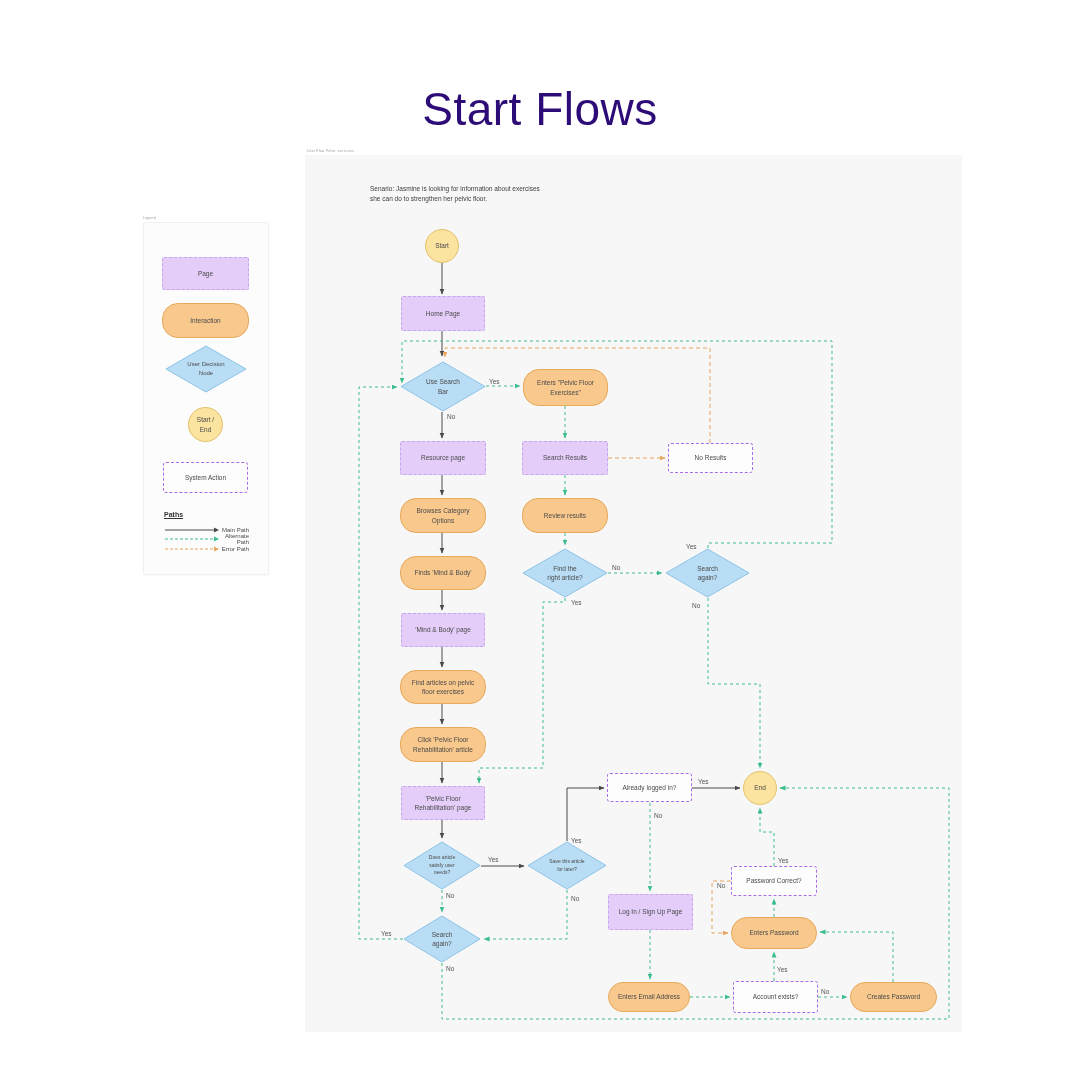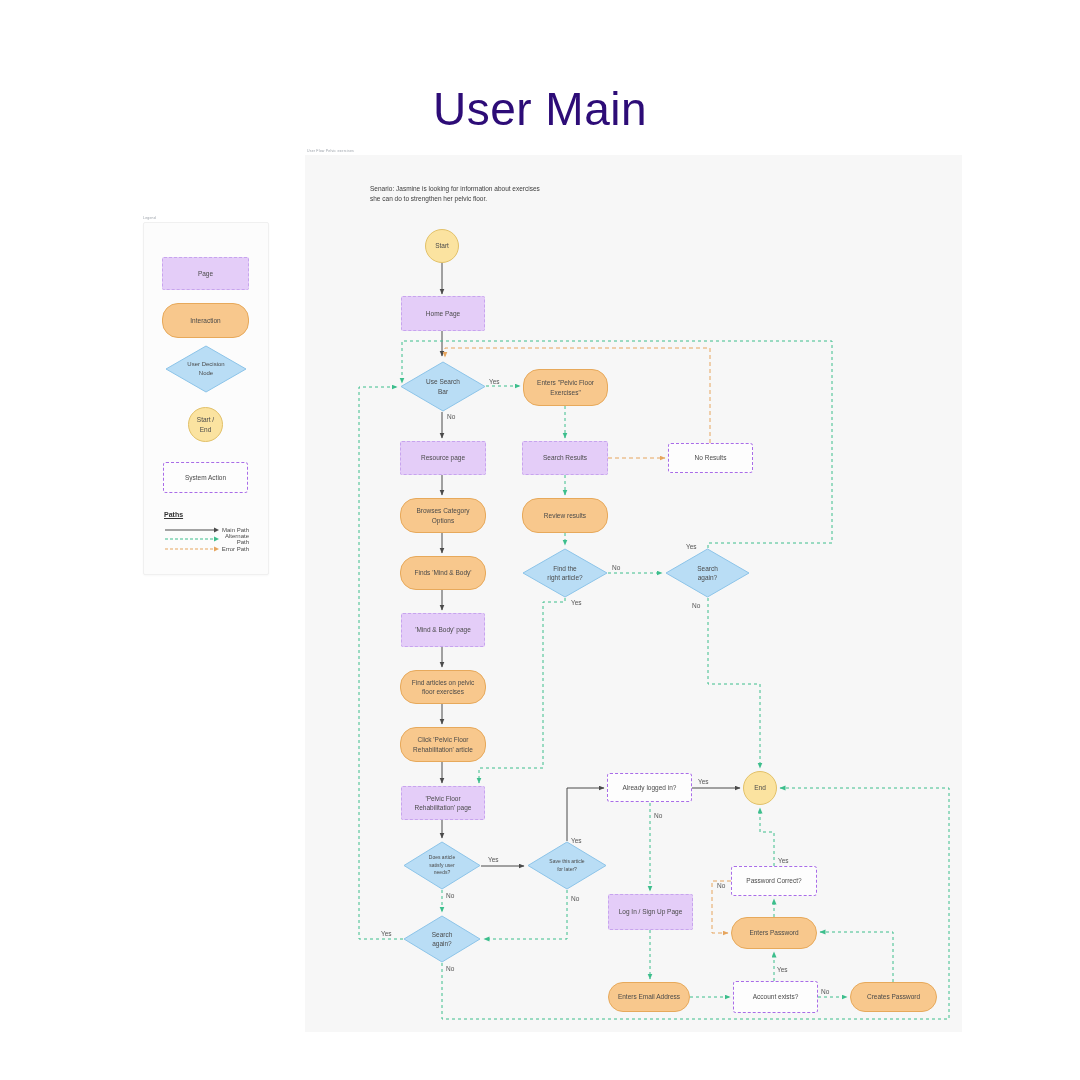--- a/index.html
+++ b/index.html
@@ -33,21 +33,21 @@
   .node svg.dshape polygon{fill:var(--decision-fill);stroke:var(--decision-border);stroke-width:1;}
   .nlabel{position:relative;z-index:1;padding:0 2px;}
   .nlabel.small{font-size:5px;line-height:1.5;}
   #edges{position:absolute;left:0;top:0;pointer-events:none;}
   #edges text{font-size:6.5px;fill:#555;font-family:"Liberation Sans",sans-serif;}
 </style>
 </head>
 <body>
 
 <div id="app">
-  <div class="page-title">User Main</div>
+  <div class="page-title">Start Flows</div>
 
   <div class="tiny-label" style="left:307px;top:149px;">User Flow Pelvic exercises</div>
   <div class="tiny-label" style="left:143px;top:216px;">Legend</div>
 
   <div class="canvas"></div>
 
   <div class="scenario">Senario: Jasmine is looking for information about exercises
 she can do to strengthen her pelvic floor.</div>
 
   <div class="legend">

